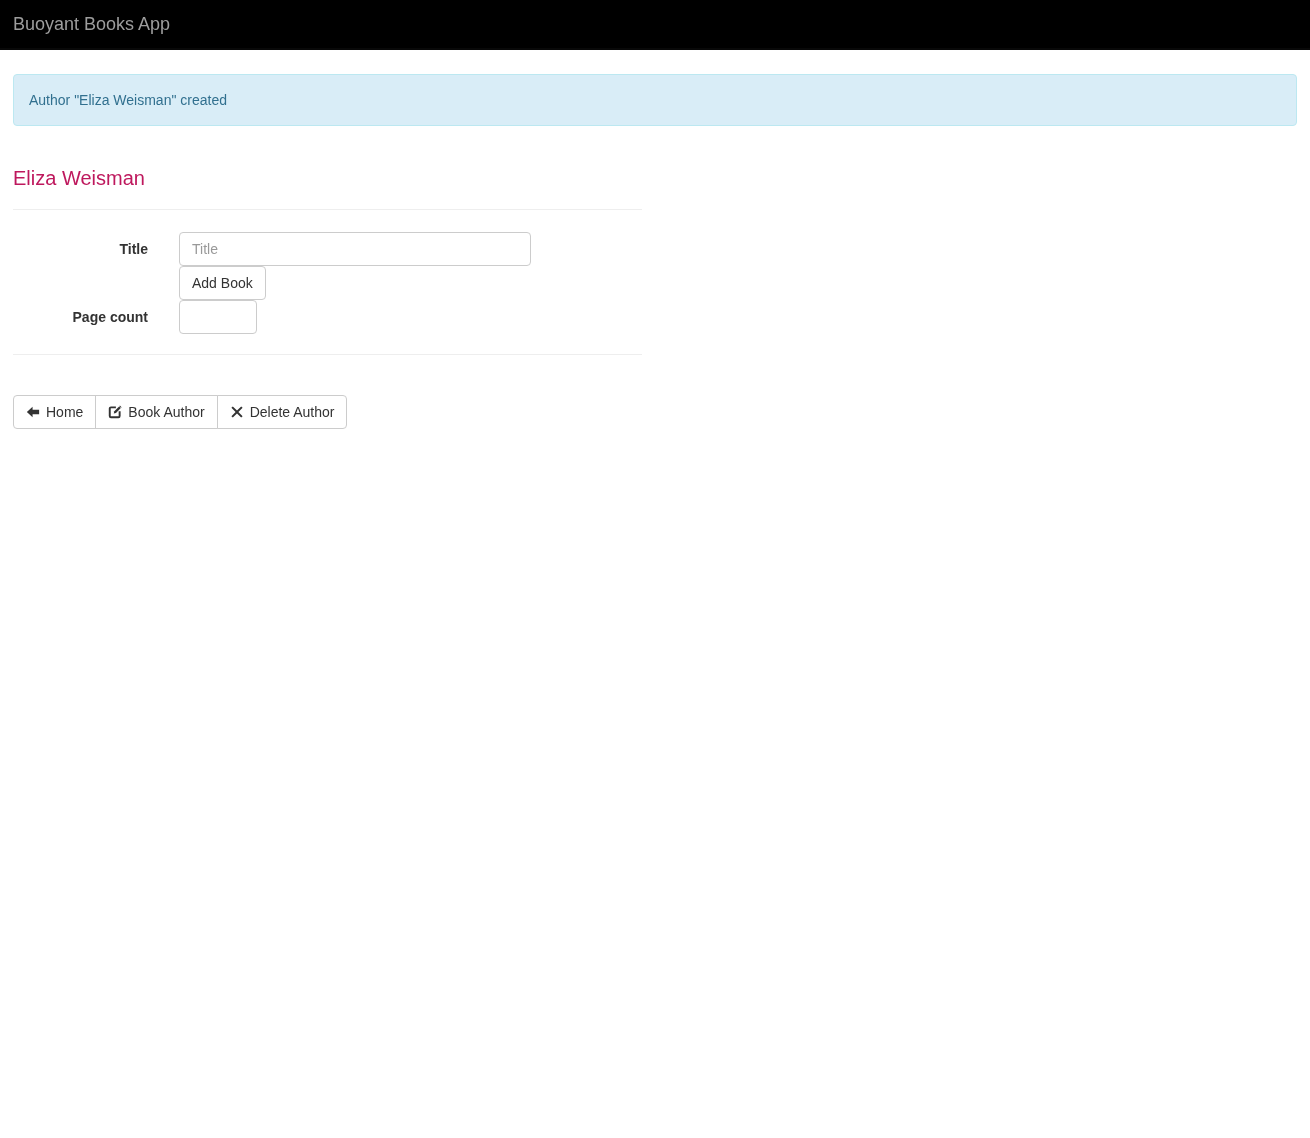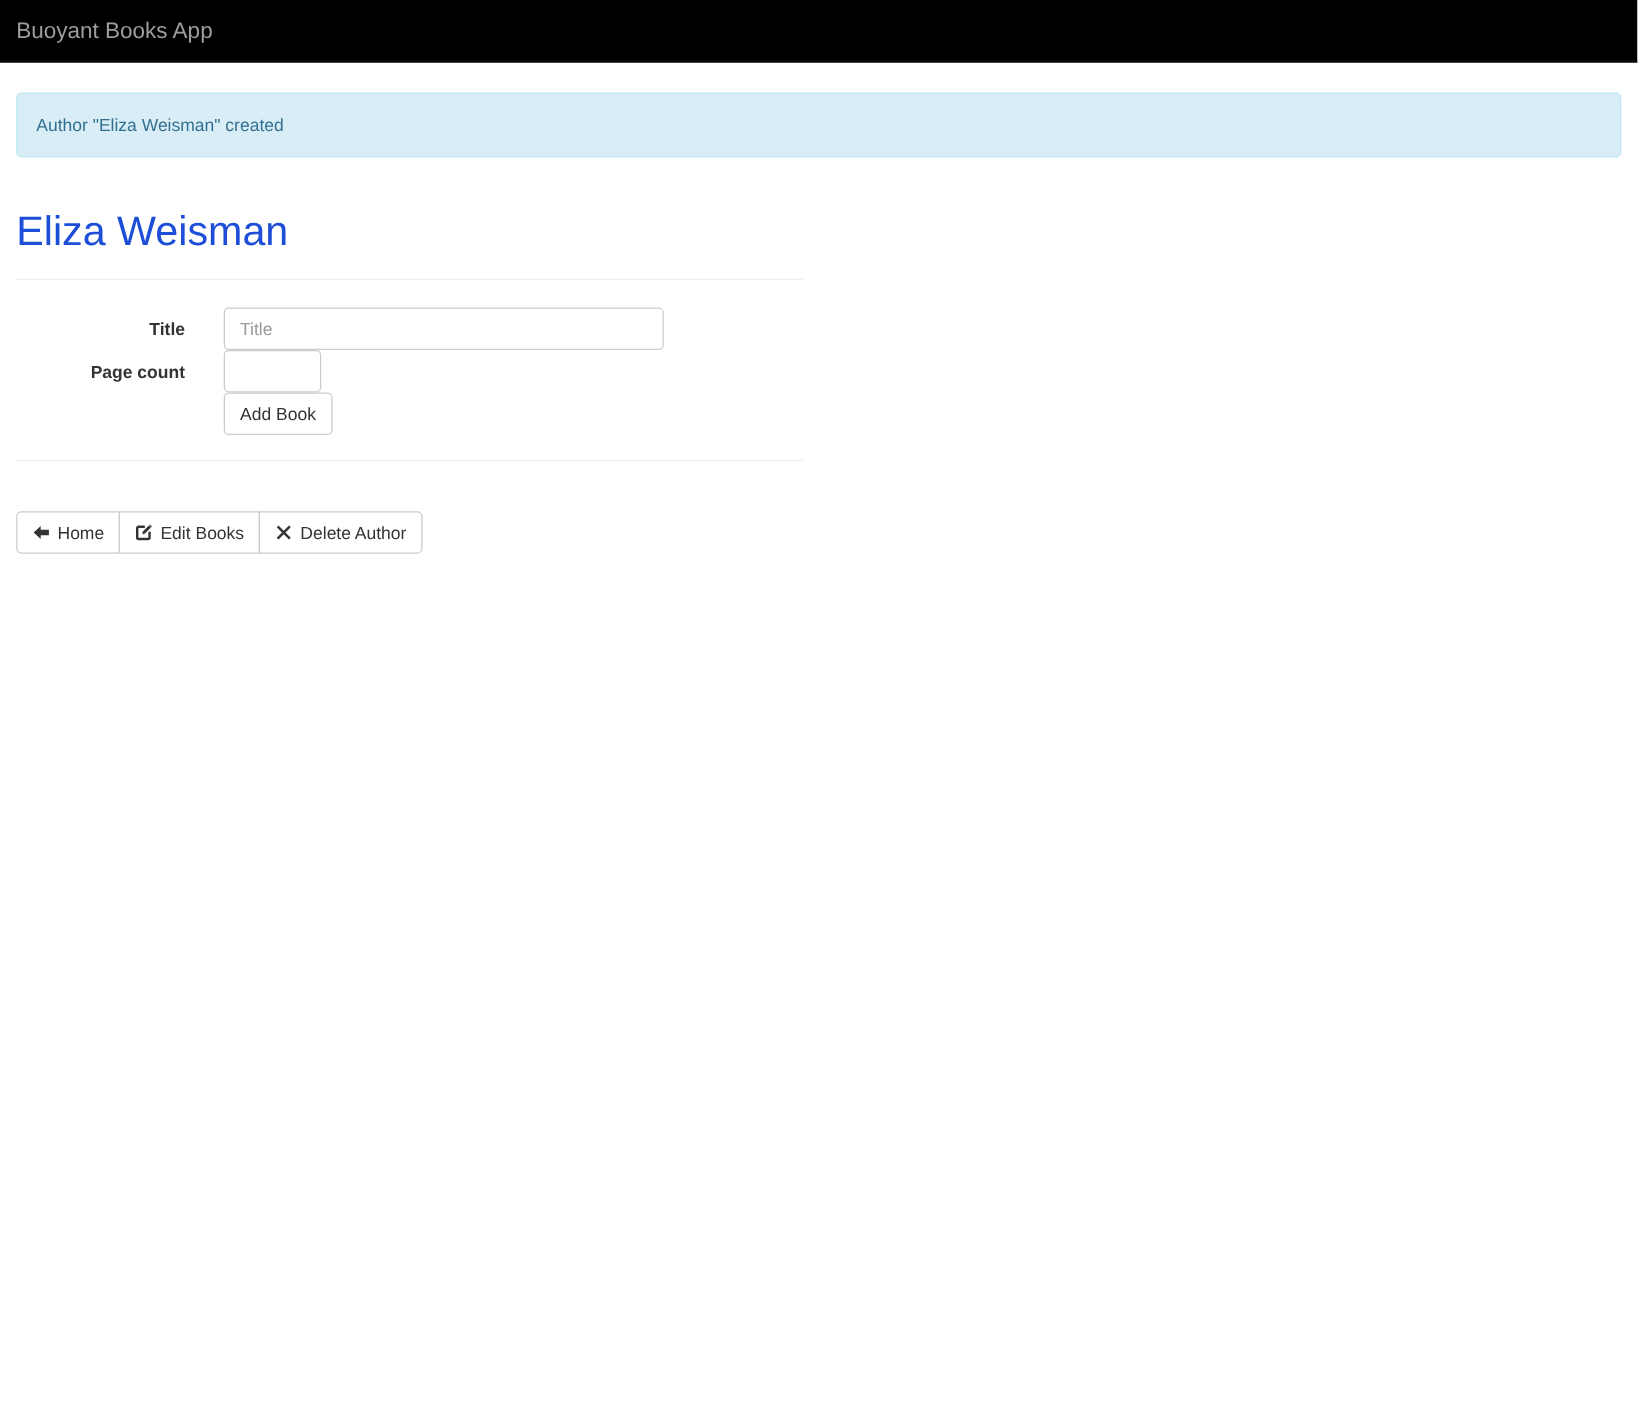--- a/index.html
+++ b/index.html
@@ -39,25 +39,25 @@
     background: #d9edf7;
     border: 1px solid #bce8f1;
     color: #31708f;
     border-radius: 4px;
     padding: 15px;
     line-height: 20px;
   }
   
   .content-col { width: 629px; }
   h1.page-title {
-    font-size: 33px;
+    font-size: 20px;
     font-weight: normal;
     line-height: 1.1;
     margin: 41px 0 10px 0;
-    color: #1d4ed8;
+    color: #be185d;
   }
   hr.divider {
     border: 0;
     border-top: 1px solid #eeeeee;
     margin: 20px 0;
     height: 0;
   }
   h3.section-heading {
     font-size: 24px;
     font-weight: normal;
@@ -147,27 +147,27 @@
 
 
     <form class="add-book-form">
 
       <div class="form-group">
         <label class="control-label">Title</label>
         <input class="form-control title-input" type="text" placeholder="Title" style="">
       </div>
 
       <div class="form-group">
+        <span class="control-label"></span>
+        <button type="submit" class="btn">Add Book</button>
+      </div>
+
+      <div class="form-group">
         <label class="control-label">Page count</label>
         <input class="form-control pages-input" type="text" style="">
-      </div>
-
-      <div class="form-group">
-        <span class="control-label"></span>
-        <button type="submit" class="btn">Add Book</button>
       </div>
 
     </form>
 
     <hr class="divider">
 
     <div class="btn-group">
 
       <button type="button" class="btn">
         <span class="icon">
@@ -179,21 +179,21 @@
       </button>
 
       <button type="button" class="btn">
         <span class="icon">
           <svg viewBox="0 0 16 16" xmlns="http://www.w3.org/2000/svg">
             <path fill="none" stroke="#333333" stroke-width="2.2" d="M13.3 7.2 V12.6 A1.4 1.4 0 0 1 11.9 14 H3.4 A1.4 1.4 0 0 1 2 12.6 V4.1 A1.4 1.4 0 0 1 3.4 2.7 H9"></path>
             <path fill="#333333" d="M7.2 7.1 L12.7 1.6 L14.6 3.5 L9.1 9 L6.6 9.7 Z"></path>
             <path fill="#333333" d="M13.6 0.7 L15.5 2.6 L14.9 3.2 L13 1.3 Z"></path>
           </svg>
         </span>
-        <span>Edit Books</span>
+        <span>Book Author</span>
       </button>
 
       <button type="button" class="btn">
         <span class="icon">
           <svg viewBox="0 0 16 16" xmlns="http://www.w3.org/2000/svg">
             <path fill="#333333" d="M3.2 1.6 L8 6.4 L12.8 1.6 L14.4 3.2 L9.6 8 L14.4 12.8 L12.8 14.4 L8 9.6 L3.2 14.4 L1.6 12.8 L6.4 8 L1.6 3.2 Z"></path>
           </svg>
         </span>
         <span>Delete Author</span>
       </button>

